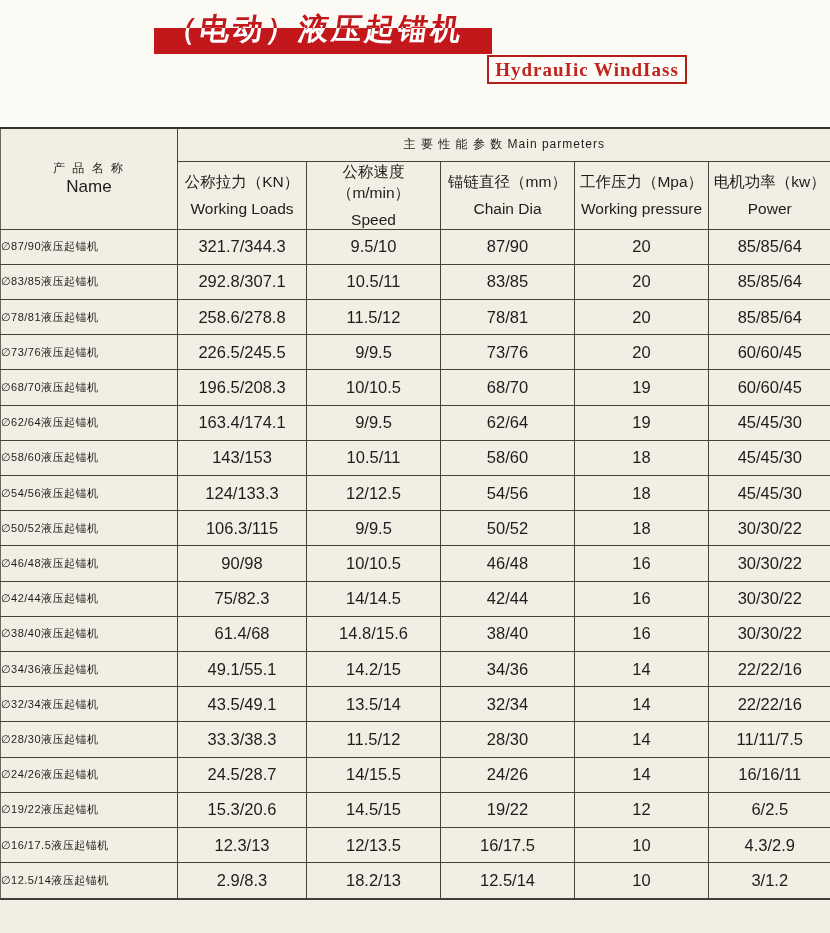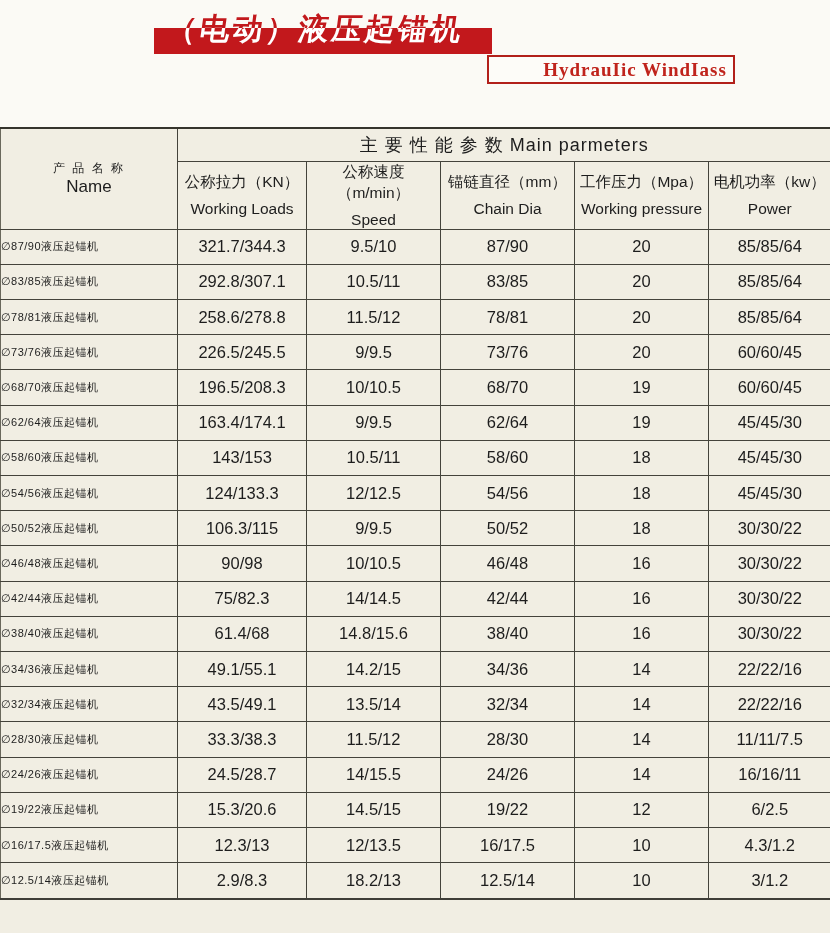--- a/index.html
+++ b/index.html
@@ -35,41 +35,40 @@
   .cn-title.white-part { color:#ffffff; clip-path:inset(17px 0 0 0); }
   .en-box {
     position:absolute; left:487px; top:55px;
     width:196px; height:25px;
     border:2px solid #b2201a;
     background:#fdfcf8;
     display:flex; align-items:center; justify-content:center;
     font-family:"Liberation Serif", serif;
     font-weight:bold; font-size:19px; letter-spacing:1px;
     color:#c0241c;
-    padding-left:48px;
   }
 
   
   table.spec {
     position:absolute; top:127px; left:0;
     width:830px; height:773px;
     border-collapse:collapse; table-layout:fixed;
     background:#f1eee3;
     border-top:2.5px solid #35342c;
     border-bottom:2px solid #3f3e38;
   }
   table.spec td { border:1.5px solid #44433b; padding:0; }
   table.spec td:first-child { border-left:1px solid #6a685c; }
   table.spec td:last-child  { border-right:none; }
 
   tr.hrow-main { height:33px; }
   tr.hrow-sub  { height:67px; }
 
   .main-header {
-    text-align:center; font-size:18px; letter-spacing:1px;
+    text-align:center; font-size:12px; letter-spacing:1px;
     vertical-align:middle;
   }
   .name-header { text-align:center; vertical-align:middle; }
   .name-header .cn { font-size:12px; letter-spacing:2px; }
   .name-header .en { font-size:17px; margin-top:0; }
   .sub-header { text-align:center; vertical-align:middle; }
   .sub-header .cn { font-size:15.5px; }
   .sub-header .en { font-size:15.5px; margin-top:7px; }
 
   td.c-name {
@@ -286,21 +285,21 @@
     <td class="c-val">12</td>
     <td class="c-val">6/2.5</td>
   </tr>
 
   <tr>
     <td class="c-name">∅16/17.5液压起锚机</td>
     <td class="c-val">12.3/13</td>
     <td class="c-val">12/13.5</td>
     <td class="c-val">16/17.5</td>
     <td class="c-val">10</td>
-    <td class="c-val">4.3/1.2</td>
+    <td class="c-val">4.3/2.9</td>
   </tr>
 
   <tr>
     <td class="c-name">∅12.5/14液压起锚机</td>
     <td class="c-val">2.9/8.3</td>
     <td class="c-val">18.2/13</td>
     <td class="c-val">12.5/14</td>
     <td class="c-val">10</td>
     <td class="c-val">3/1.2</td>
   </tr>

